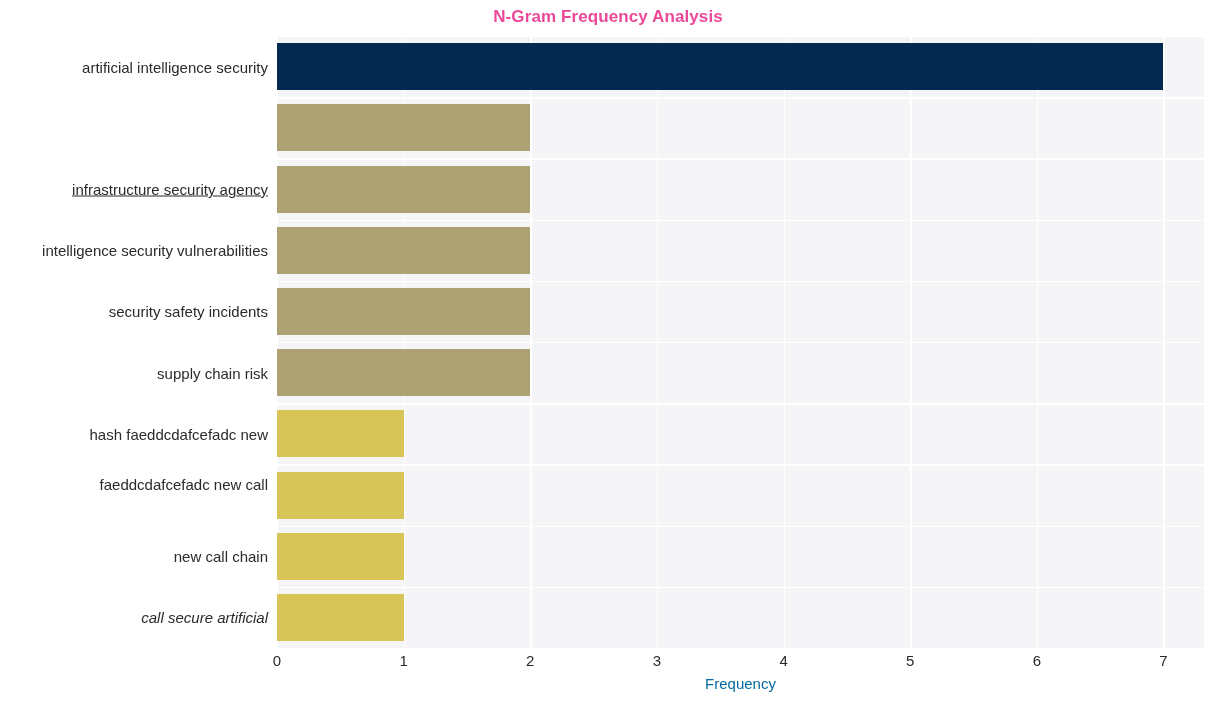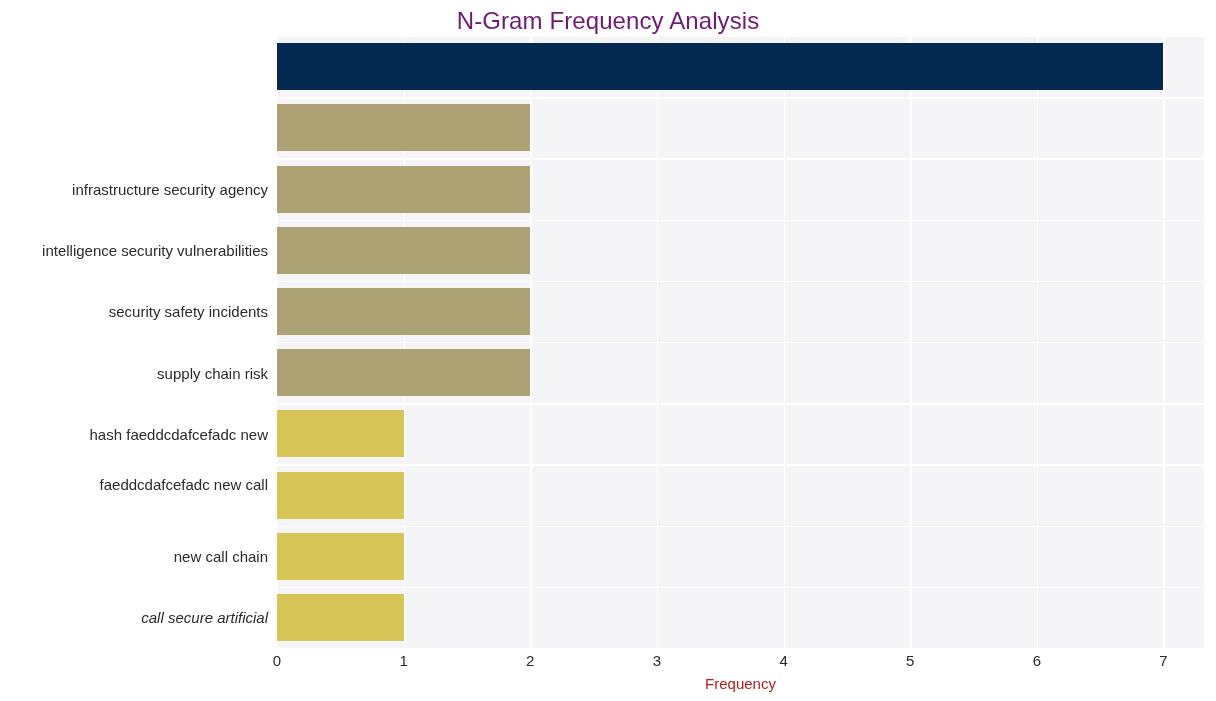--- a/index.html
+++ b/index.html
@@ -23,23 +23,23 @@
     background: #ffffff;
   }
 
   
   #chart-title {
     position: absolute;
     left: 0;
     top: 7px;
     width: 1216px;
     text-align: center;
-    font-size: 24px;
-    font-weight: normal;
-    color: #701a75;
+    font-size: 17px;
+    font-weight: bold;
+    color: #ec4899;
     letter-spacing: 0.1px;
   }
 
   
   #plot-area {
     position: absolute;
     left: 277px;
     top: 36px;
     width: 927px;
     height: 612px;
@@ -103,21 +103,21 @@
     height: 701px;
   }
 
   #xaxis-label {
     position: absolute;
     left: 277px;
     top: 675px;
     width: 927px;
     text-align: center;
     font-size: 15px;
-    color: #b91c1c;
+    color: #0369a1;
   }
 </style>
 </head>
 <body>
 
 <div id="figure">
 
   <div id="chart-title">N-Gram Frequency Analysis</div>
 
   <div id="plot-area">
@@ -150,21 +150,22 @@
         <div class="bar" style="top: 251.9px; width: 253.279px; background: rgb(172, 162, 115);"></div>
         <div class="bar" style="top: 313.1px; width: 253.279px; background: rgb(172, 162, 115);"></div>
         <div class="bar" style="top: 374.3px; width: 126.639px; background: rgb(216, 197, 87);"></div>
         <div class="bar" style="top: 435.5px; width: 126.639px; background: rgb(216, 197, 87);"></div>
         <div class="bar" style="top: 496.7px; width: 126.639px; background: rgb(216, 197, 87);"></div>
         <div class="bar" style="top: 557.9px; width: 126.639px; background: rgb(216, 197, 87);"></div>
       </div>
   </div>
 
   <div id="ytick-layer">
-      <div class="ytick" style="top: 189px;">infrastructure security agency</div>
+      <div class="ytick" style="top: 66.6px;">artificial intelligence security</div>
+      <div class="ytick" style="top: 189px; text-decoration: underline;">infrastructure security agency</div>
       <div class="ytick" style="top: 250.2px;">intelligence security vulnerabilities</div>
       <div class="ytick" style="top: 311.4px;">security safety incidents</div>
       <div class="ytick" style="top: 372.6px;">supply chain risk</div>
       <div class="ytick" style="top: 433.8px;">hash faeddcdafcefadc new</div>
       <div class="ytick" style="top: 484px; margin-left: 32px;">faeddcdafcefadc new call</div>
       <div class="ytick" style="top: 556.2px;">new call chain</div>
       <div class="ytick" style="top: 617.4px; font-style: italic;">call secure artificial</div>
     </div>
   <div id="xtick-layer">
       <div class="xtick" style="left: 277px;">0</div>

